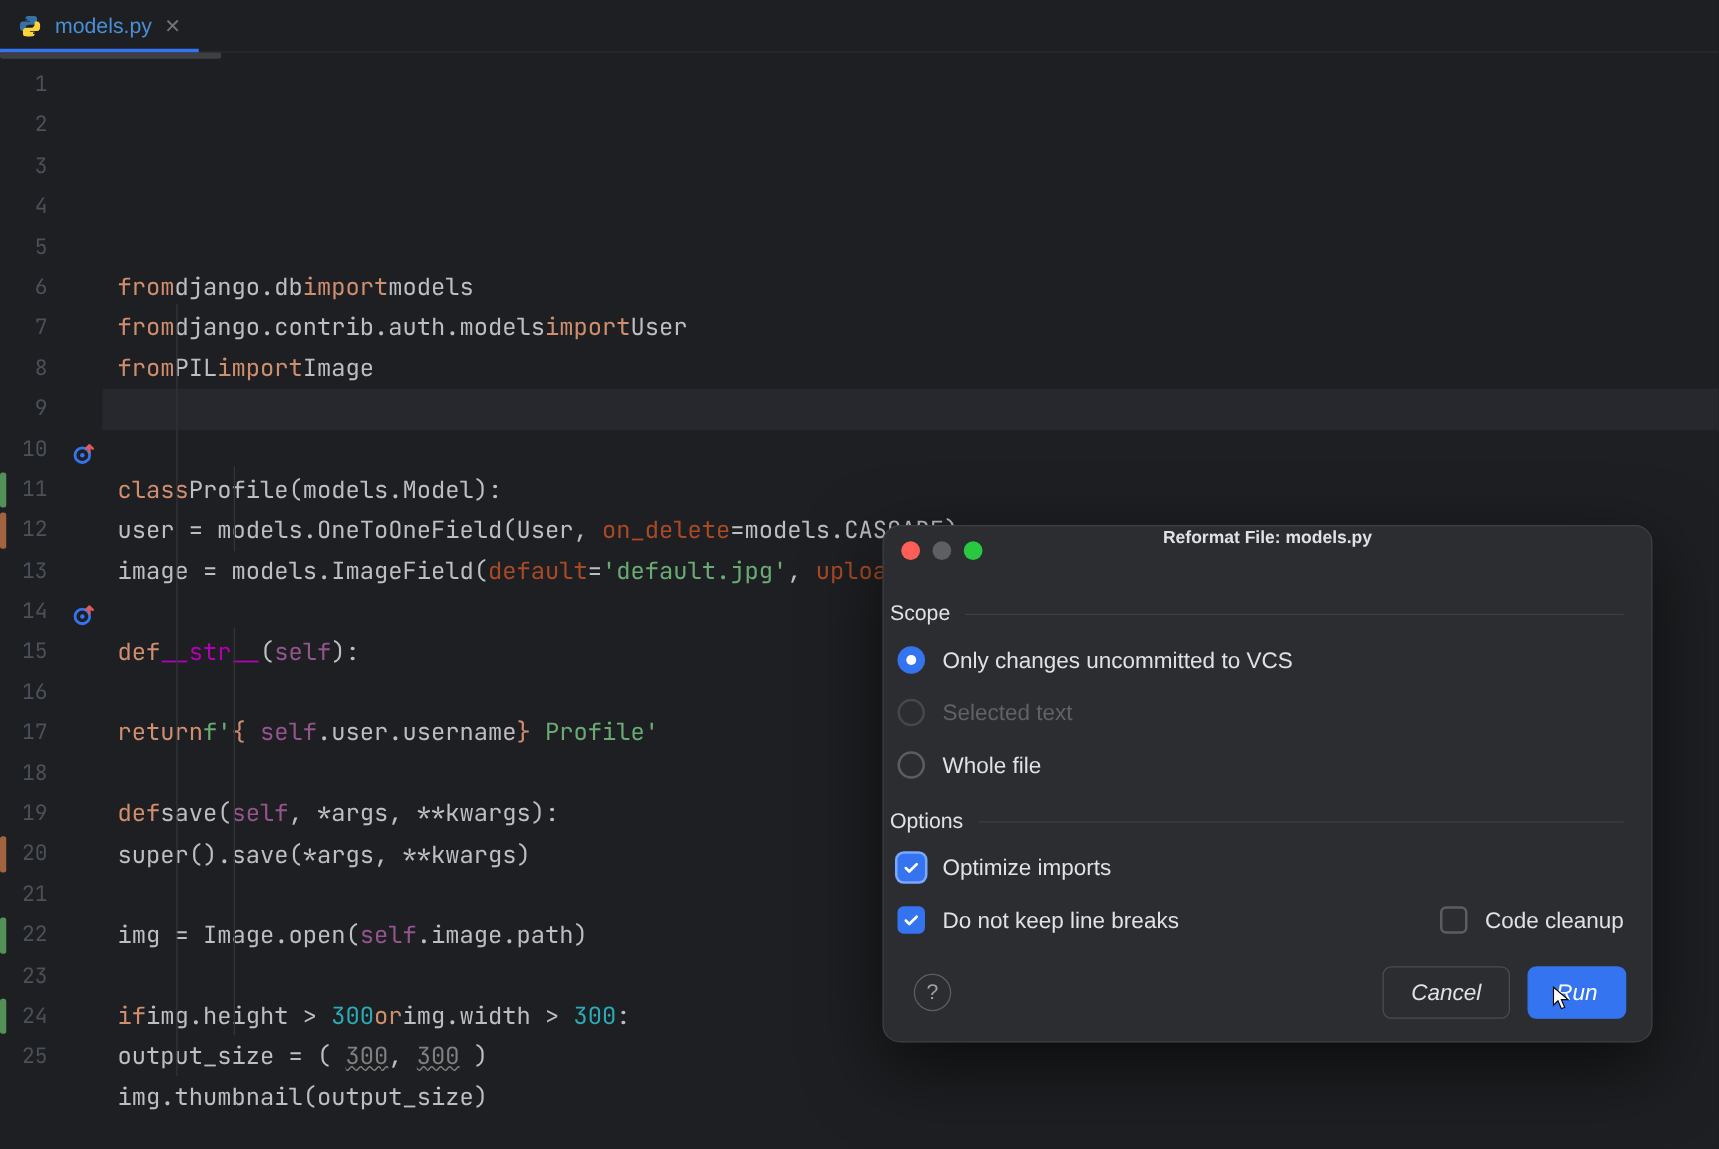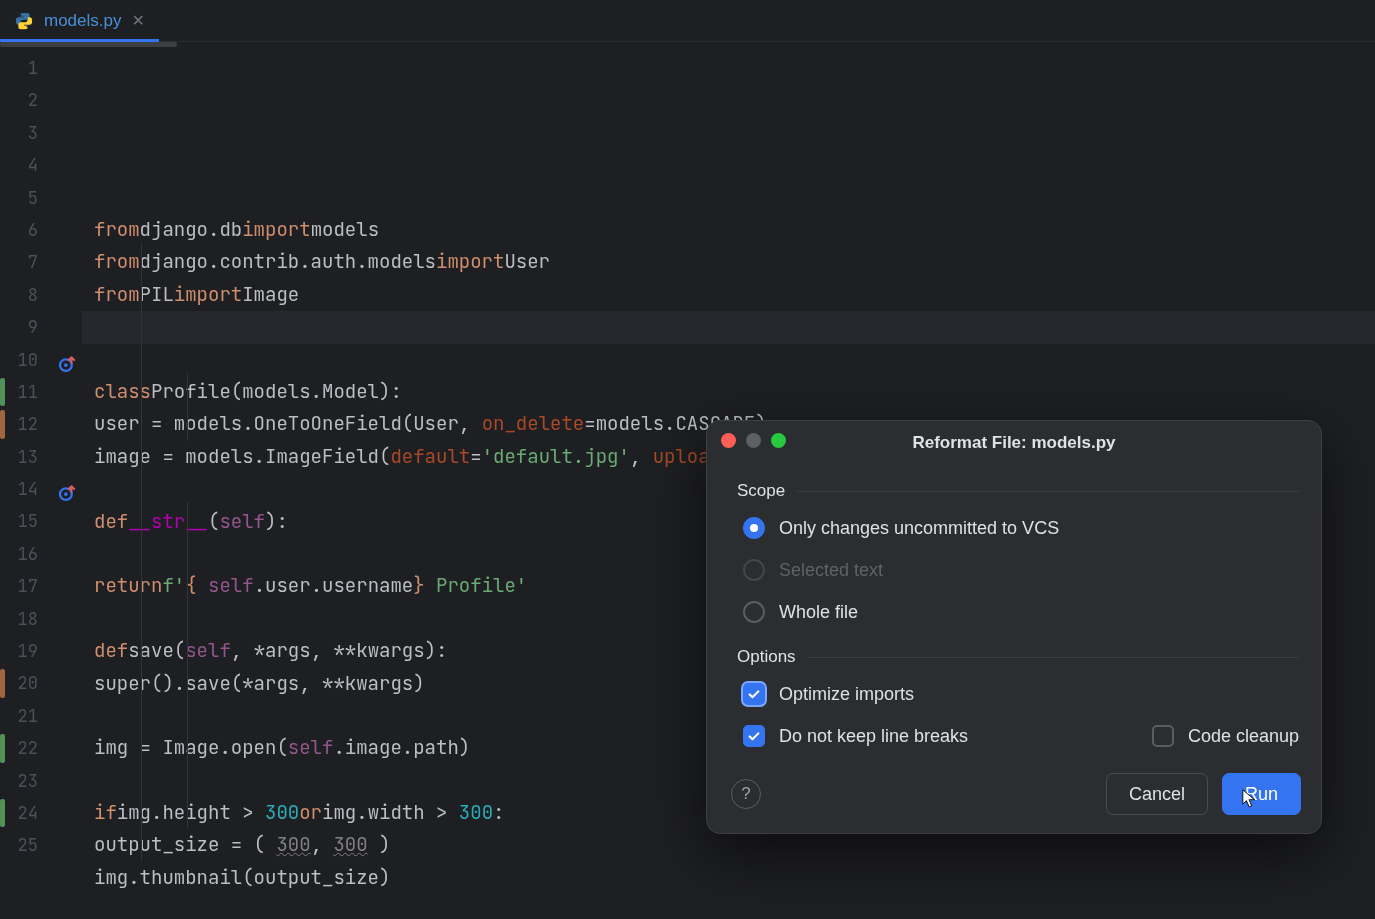--- a/index.html
+++ b/index.html
@@ -124,30 +124,30 @@
     left:706px;top:420px;
     width:616px;
     background:var(--dialog-bg);
     border:1px solid #3e4043;
     border-radius:14px;
     box-shadow:0 20px 60px rgba(0,0,0,.6);
     font-family:-apple-system,BlinkMacSystemFont,"Segoe UI",sans-serif;
     color:#dfe1e5;
   }
   .dlg-title{
-    height:44px;display:flex;align-items:center;justify-content:center;
-    position:relative;
-    font-size:17px;font-weight:600;color:#dfe1e5;
+    height:44px;display:flex;align-items:flex-start;justify-content:center;
+    position:relative;
+    font-size:14px;font-weight:600;color:#dfe1e5;
   }
   .tlights{position:absolute;left:14px;top:12px;display:flex;gap:10px;}
   .tlights span{width:15px;height:15px;border-radius:50%;}
   .tlights .r{background:#ff5f57;}
   .tlights .y{background:#5d5f63;}
   .tlights .g{background:#28c840;}
-  .dlg-body{padding:8px 22px 2px 30px;font-size:18px;}
+  .dlg-body{padding:8px 22px 2px 5px;font-size:18px;}
   .section-label{
     color:#dfe1e5;font-size:17px;
     display:flex;align-items:center;gap:12px;margin:8px 0 6px 0;
   }
   .section-label::after{content:"";flex:1;height:1px;background:#3c3e41;}
   .radio-row,.check-row{
     display:flex;align-items:center;gap:14px;min-height:42px;
     padding-left:6px;font-size:18px;color:#dfe1e5;
   }
   .radio-row.disabled{color:#5f6266;}
@@ -172,21 +172,21 @@
     padding:14px 20px 18px 20px;
   }
   .help{
     width:30px;height:30px;border-radius:50%;border:1.5px solid #5a5d61;
     display:flex;align-items:center;justify-content:center;
     color:#9fa2a7;font-size:17px;margin-right:auto;margin-left:4px;
   }
   .btn{
     height:42px;padding:0 22px;border-radius:7px;font-size:18px;
     display:flex;align-items:center;justify-content:center;
-    border:1px solid #4a4c50;background:transparent;color:#dfe1e5;
+    border:1px solid #4a4c50;background:transparent;color:#dfe1e5;font-style:italic;
   }
   .btn.primary{background:var(--accent);border-color:var(--accent);color:#fff;position:relative;}
   .cursor{
     position:absolute;left:18px;top:14px;width:18px;height:22px;
   }
 </style>
 </head>
 <body>
 
 <div class="tabbar">

